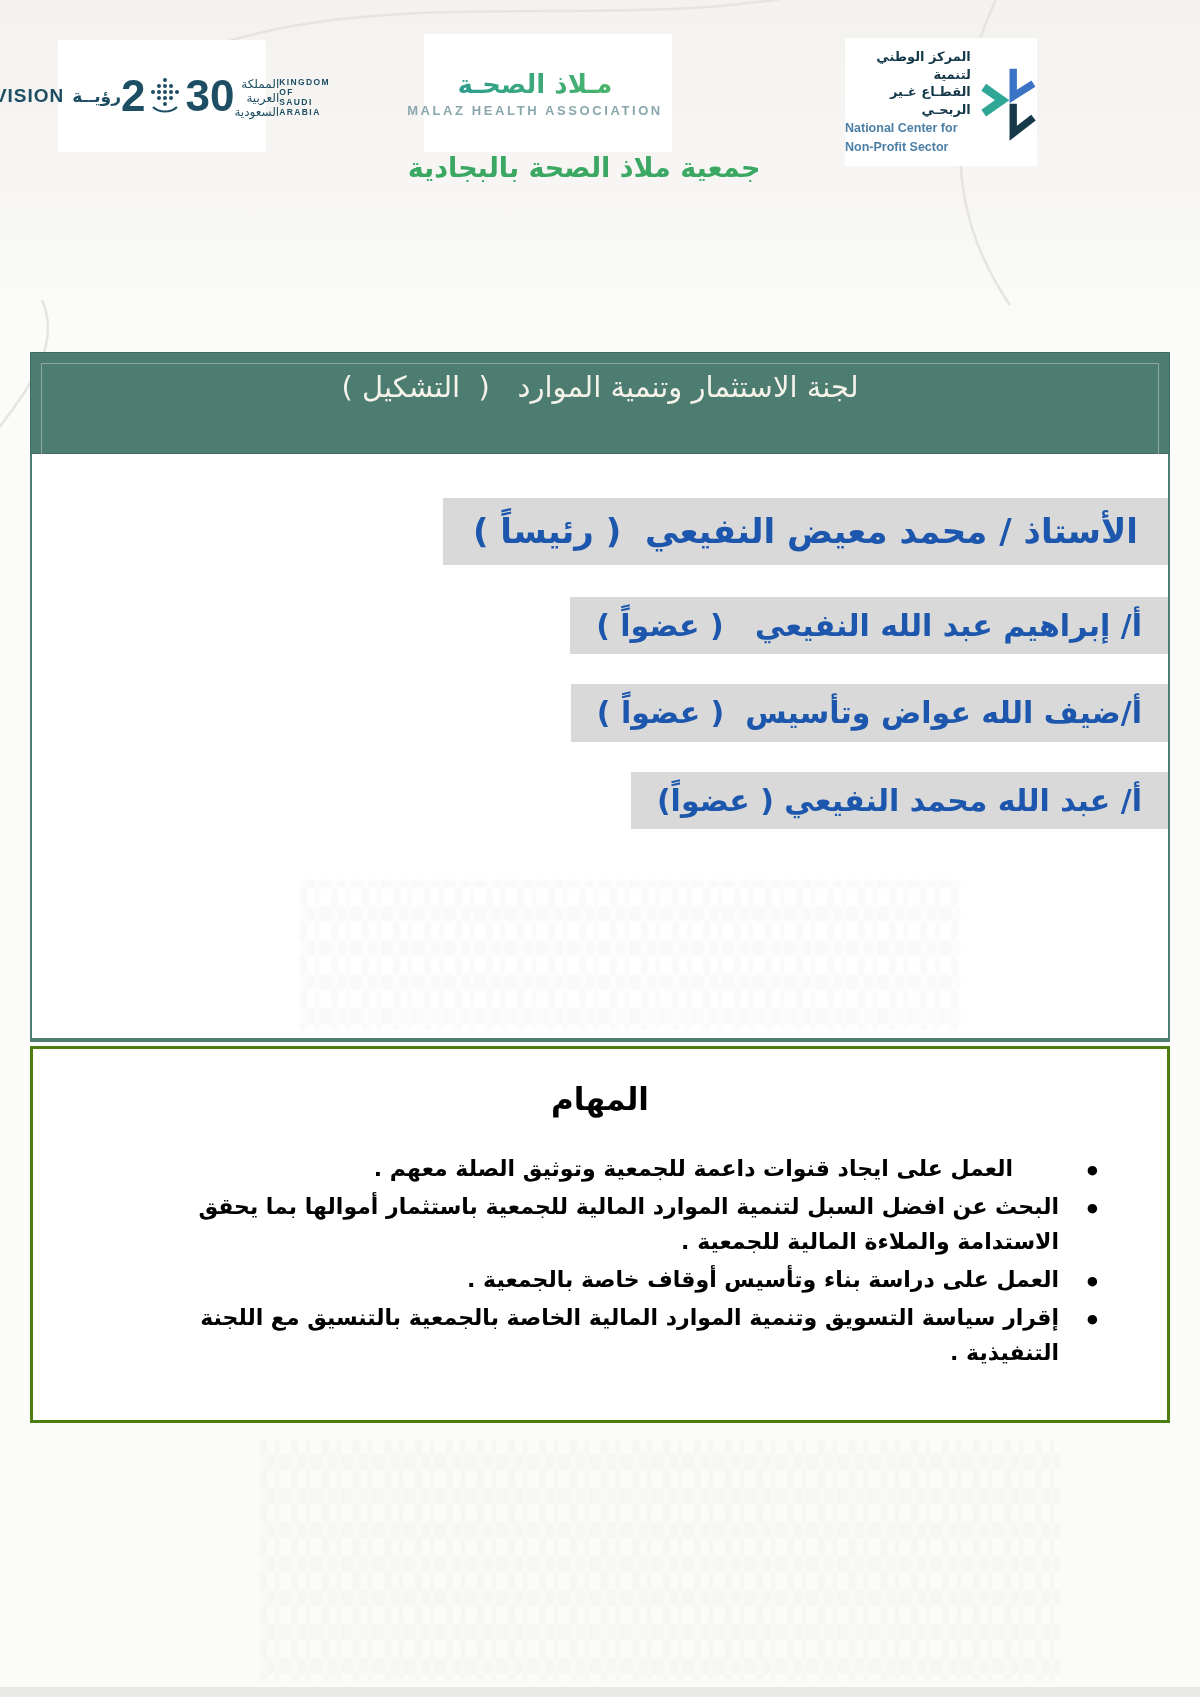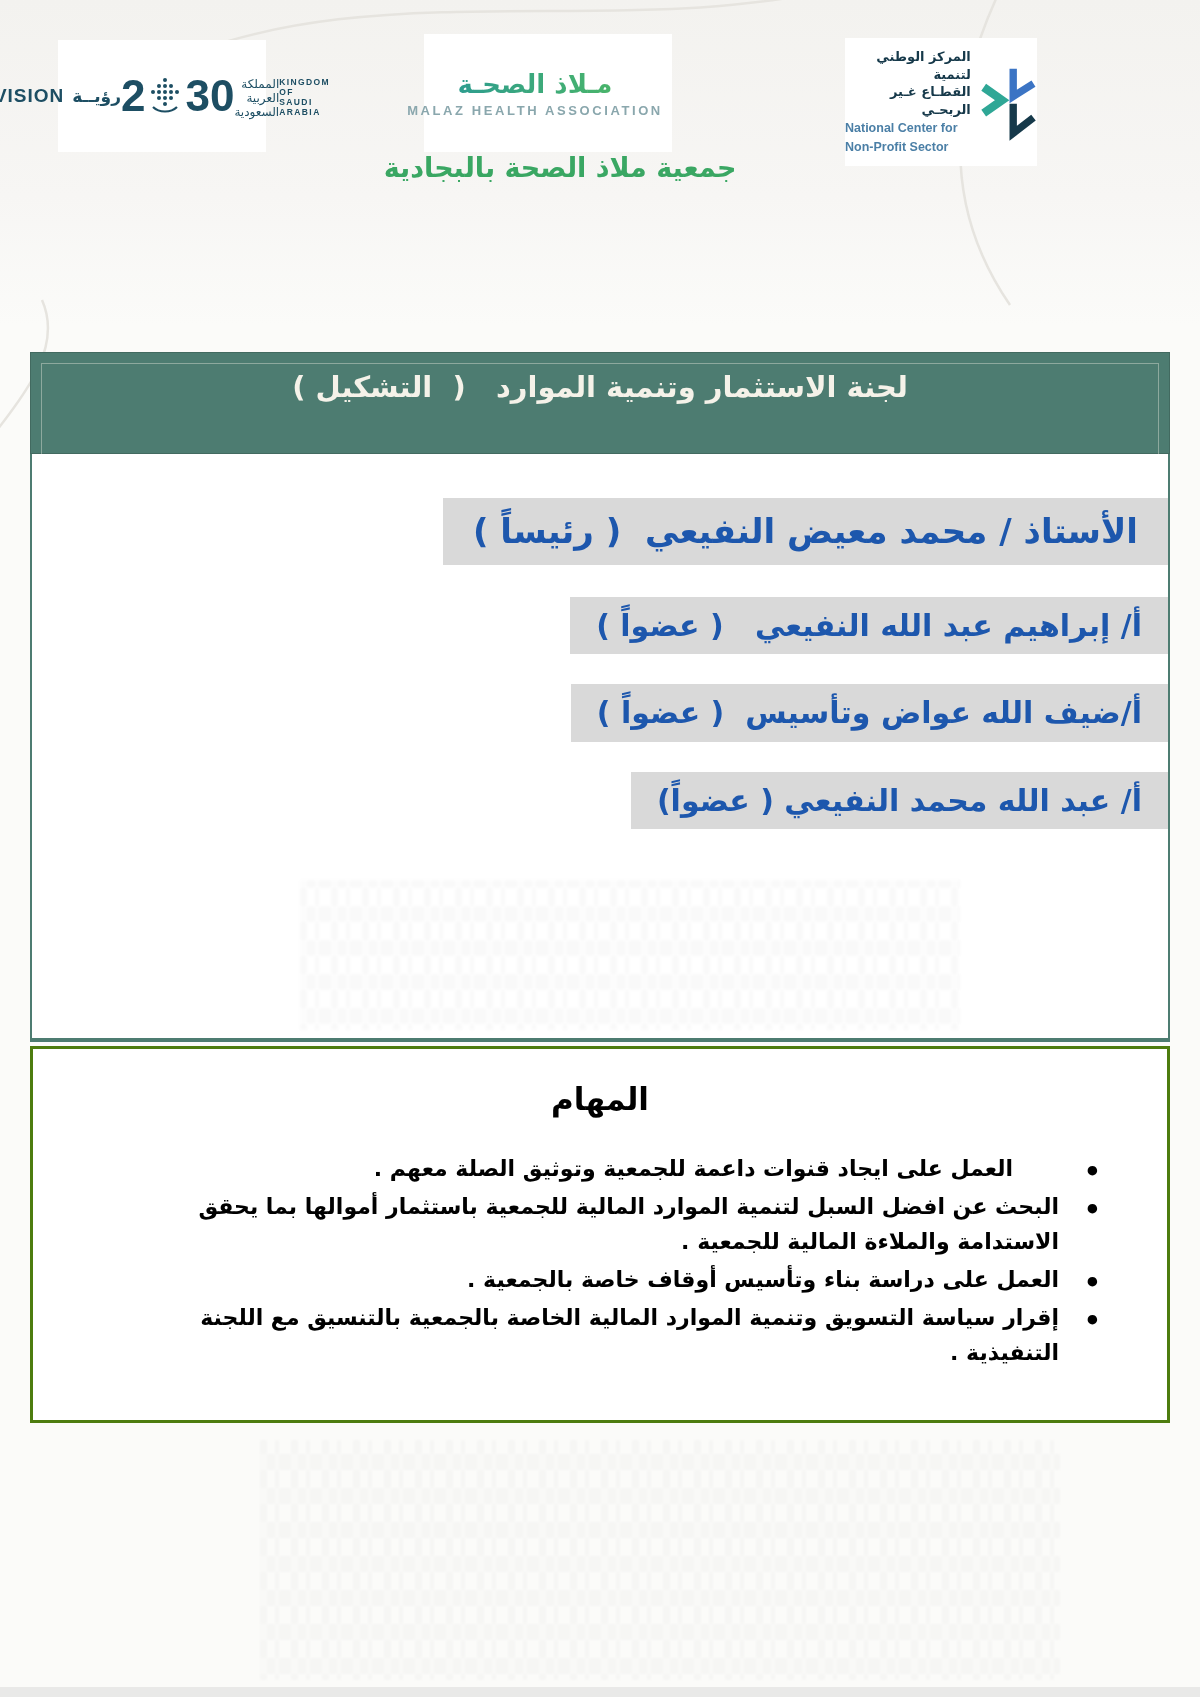--- a/index.html
+++ b/index.html
@@ -38,32 +38,32 @@
   .m-en{font-family:"Liberation Sans",sans-serif;font-size:13px;letter-spacing:2.6px;
         color:#8aa7ad;font-weight:bold;margin-top:4px;white-space:nowrap;}
   .m-divider{width:2px;height:52px;background:#c9ccce;}
   
   .n-text{display:flex;flex-direction:column;align-items:center;}
   .n-ar{font-size:13px;font-weight:bold;color:#16394a;line-height:1.35;text-align:right;}
   .n-en{font-family:"Liberation Sans",sans-serif;font-size:12.5px;font-weight:bold;
         color:#4b7fa6;line-height:1.25;text-align:left;align-self:flex-start;margin-top:3px;}
   
   .org-title{
-    position:absolute;left:0;top:152px;width:1120px;text-align:center;
-    font-size:27px;font-weight:bold;color:#3aa763;direction:rtl;
+    position:absolute;left:7px;top:152px;width:1120px;text-align:center;
+    font-size:27px;font-weight:bold;color:#3aa763;direction:rtl;padding-left:17px;
   }
   
   .green-head{
     position:absolute;left:30px;top:352px;width:1140px;height:102px;
     background:#4d7c71;border:1px solid #426a60;box-sizing:border-box;
   }
   .inner-frame{position:absolute;left:10px;right:10px;top:10px;bottom:-40px;
     border:1px solid rgba(238,238,228,0.40);pointer-events:none;}
   .green-title{
-    position:relative;color:#f5f2e9;font-size:29px;font-weight:bold;text-align:center;
+    position:relative;color:#f5f2e9;font-size:29px;font-weight:normal;text-align:center;
     padding-top:17px;direction:rtl;white-space:pre-wrap;
   }
   .members-box{
     position:absolute;left:30px;top:454px;width:1140px;height:588px;
     background:#ffffff;box-sizing:border-box;
     border-left:2px solid #4d7c71;border-right:2px solid #4d7c71;border-bottom:4px solid #4d7c71;
     display:flex;flex-direction:column;align-items:flex-start;padding-top:44px;direction:rtl;
   }
   .member{
     background:#d9d9d9;color:#1d57ad;font-weight:bold;text-align:center;

